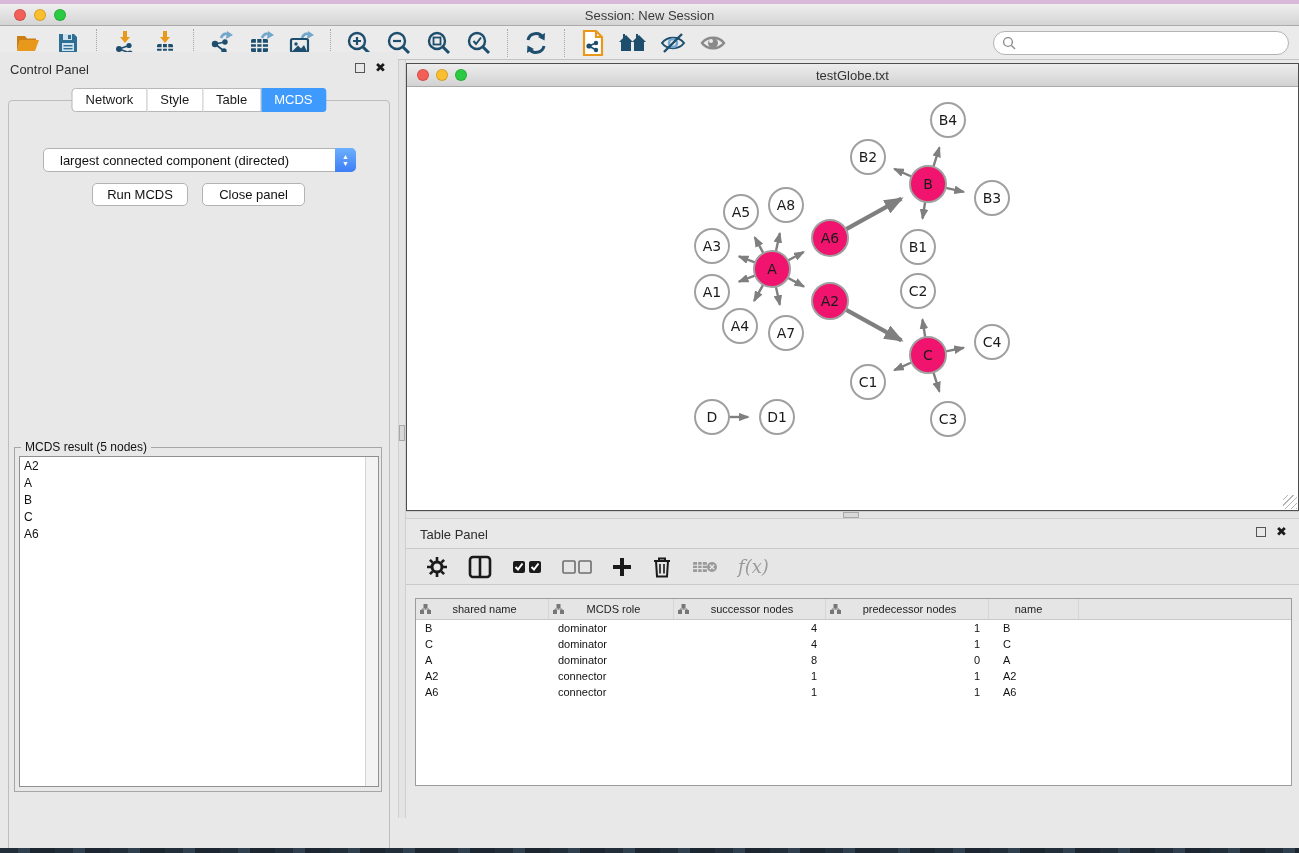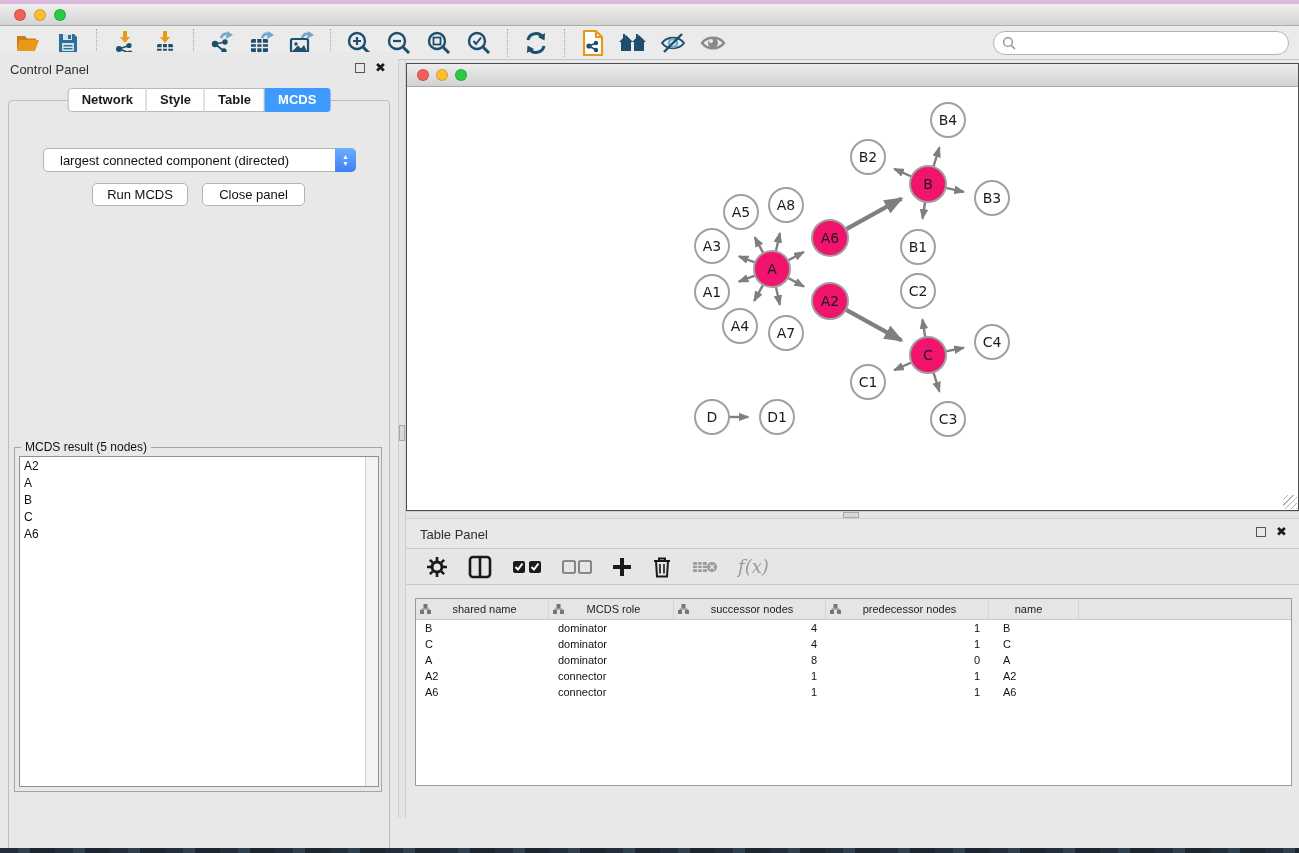--- a/index.html
+++ b/index.html
@@ -32,21 +32,21 @@
   .h-divider { position:absolute; left:406px; top:511px; width:893px; height:8px; background:#E4E4E4; border-top:1px solid #CFCFCF; border-bottom:1px solid #CFCFCF; }
   .h-grip { position:absolute; left:843px; top:512px; width:16px; height:6px; background:#D8D8D8; border:1px solid #A8A8A8; }
 
   
   .cp-header { position:absolute; left:0; top:0; width:100%; height:30px; }
   .cp-title { position:absolute; left:10px; top:10px; font-size:13px; color:#2E2E2E; }
   .panel-icons { position:absolute; right:12px; top:11px; display:flex; gap:10px; align-items:center; }
   .float-icon { width:10px; height:10px; border:1.5px solid #555; background:transparent; display:inline-block; }
   .close-icon { font-size:13px; font-weight:bold; color:#1A1A1A; line-height:10px; }
 
-  .seg-tabs { position:absolute; display:flex;font-weight:bold; }
+  .seg-tabs { position:absolute; display:flex; }
   .seg-tab { font-size:13px; color:#1A1A1A; background:#FFF; border:1px solid #B7B7B7; border-left:none;
              padding:3px 13px 4px; cursor:pointer; white-space:nowrap; }
   .seg-tab:first-child { border-left:1px solid #B7B7B7; border-radius:4px 0 0 4px; }
   .seg-tab:last-child { border-radius:0 4px 4px 0; }
   .seg-tab.active { background:#3E9AFD; color:#FFF; border-color:#3E9AFD; }
 
   .cp-tabs { left:50%; transform:translateX(-50%); top:36px; }
   .cp-content { position:absolute; left:8px; top:48px; width:382px; height:754px; border:1px solid #BDBDBD; border-radius:4px; }
   .opt-label { position:absolute; left:0; width:100%; top:76px; text-align:center; font-size:13px; font-weight:bold; color:#1A1A1A; }
   .dropdown { position:absolute; left:43px; top:96px; width:313px; height:24px; background:#FFF; border:1px solid #B3B3B3;
@@ -115,20 +115,21 @@
 
 <div id="app">
 
   <div class="top-strip"></div>
   <div class="titlebar">
     <div class="lights">
       <span class="light red"></span>
       <span class="light yellow"></span>
       <span class="light green"></span>
     </div>
+    <div class="title-text">Session: New Session</div>
   </div>
 
   <div class="toolbar">
     <div class="tb-group">
       <span class="tb-btn">
         <svg width="26" height="22" viewBox="0 0 26 22">
             <path d="M2 19 L5 8 L24 8 L20 19 Z" fill="#E8991C"></path>
             <path d="M2 19 L2 4 L10 4 L12 6.5 L21 6.5 L21 8 L5 8 Z" fill="#C97F12"></path>
           </svg>
       </span>
@@ -323,20 +324,21 @@
   <div class="v-divider"></div>
   <div class="v-grip"></div>
 
   <div class="net-window">
     <div class="net-titlebar">
       <div class="net-lights">
         <span class="light red"></span>
         <span class="light yellow"></span>
         <span class="light green"></span>
       </div>
+      <div class="net-title">testGlobe.txt</div>
     </div>
     <div class="net-canvas">
       <svg id="graph-svg" width="891" height="423" viewBox="0 0 891 423">
           <defs>
             <marker id="arrow" markerWidth="4.6" markerHeight="3.6" refX="4" refY="1.8" orient="auto">
               <path d="M0,0 L4.6,1.8 L0,3.6 Z" fill="#7F7F7F"></path>
             </marker>
           </defs>
           <line x1="356.87787690253026" y1="167.06577365949113" x2="347.75983207100757" y2="150.3003363886268" stroke="#7F7F7F" stroke-width="2.4" marker-end="url(#arrow)"></line>
           <line x1="368.63284693969234" y1="165.39269970426355" x2="372.84552989040355" y2="146.13472050101234" stroke="#7F7F7F" stroke-width="2.4" marker-end="url(#arrow)"></line>

